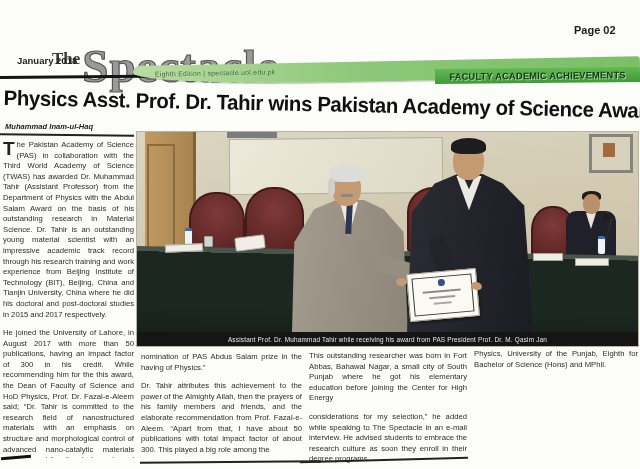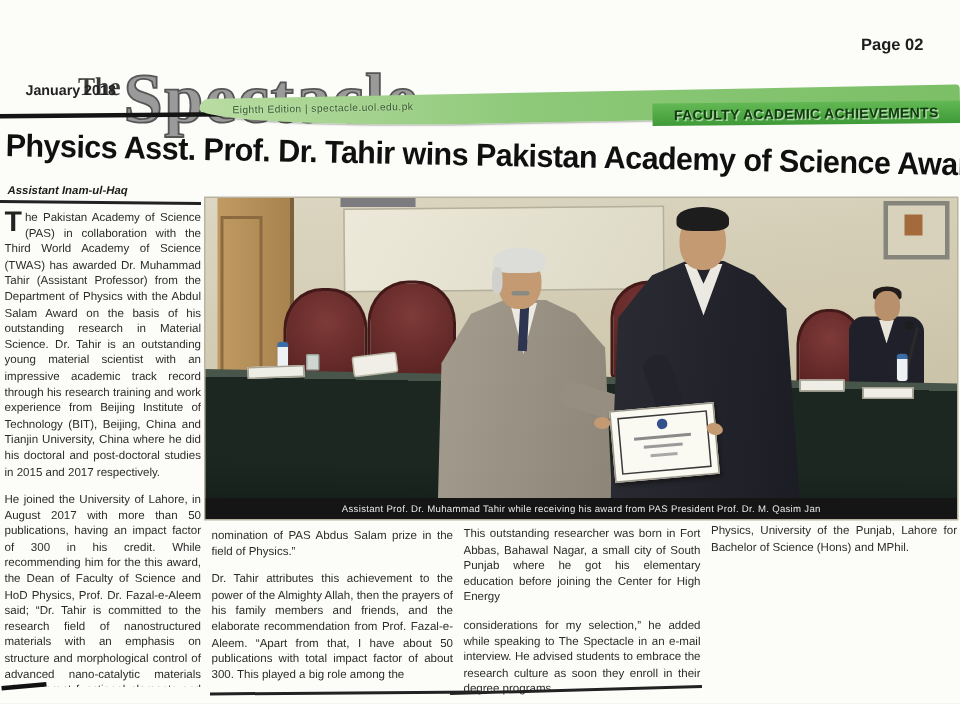--- a/index.html
+++ b/index.html
@@ -113,21 +113,21 @@
 
   <div class="toprule"></div>
   <div class="ribbon">
     <span class="edition">Eighth Edition | spectacle.uol.edu.pk</span>
   </div>
   <div class="section-banner">
     <span>FACULTY ACADEMIC ACHIEVEMENTS</span>
   </div>
 
   <div class="headline">Physics Asst. Prof. Dr. Tahir wins Pakistan Academy of Science Award</div>
-  <div class="byline">Assistant Inam-ul-Haq</div>
+  <div class="byline">Muhammad Inam-ul-Haq</div>
   <div class="byline-rule"></div>
 
   <div class="col col1">
     <p><span class="dropcap">T</span><span>he Pakistan Academy of Science (PAS) in collaboration with the Third World Academy of Science (TWAS) has awarded Dr. Muhammad Tahir (Assistant Professor) from the Department of Physics with the Abdul Salam Award on the basis of his outstanding research in Material Science. Dr. Tahir is an outstanding young material scientist with an impressive academic track record through his research training and work experience from Beijing Institute of Technology (BIT), Beijing, China and Tianjin University, China where he did his doctoral and post-doctoral studies in 2015 and 2017 respectively.</span></p>
     <p>He joined the University of Lahore, in August 2017 with more than 50 publications, having an impact factor of 300 in his credit. While recommending him for the this award, the Dean of Faculty of Science and HoD Physics, Prof. Dr. Fazal-e-Aleem said; “Dr. Tahir is committed to the research field of nanostructured materials with an emphasis on structure and morphological control of advanced nano-catalytic materials with different functional elements and their applications in electrocatalysis. I strongly recommended his application for the</p>
   </div>
 
   <div class="photo">
     <div class="door"></div>
     <div class="door-panel"></div>
@@ -184,28 +184,28 @@
     </div>
     <div class="hand h1"></div>
     <div class="hand h2"></div>
 
     <div class="caption-bar">
       <span>Assistant Prof. Dr. Muhammad Tahir while receiving his award from PAS President Prof. Dr. M. Qasim Jan</span>
     </div>
   </div>
 
   <div class="col col2">
-    <p>nomination of PAS Abdus Salam prize in the field of Physics.”</p>
+    <p>nomination of PAS Abdus Salam prize in the having of Physics.”</p>
     <p>Dr. Tahir attributes this achievement to the power of the Almighty Allah, then the prayers of his family members and friends, and the elaborate recommendation from Prof. Fazal-e-Aleem. “Apart from that, I have about 50 publications with total impact factor of about 300. This played a big role among the</p>
   </div>
   <div class="col col3">
     <p>This outstanding researcher was born in Fort Abbas, Bahawal Nagar, a small city of South Punjab where he got his elementary education before joining the Center for High Energy</p>
     <p>considerations for my selection,” he added while speaking to The Spectacle in an e-mail interview. He advised students to embrace the research culture as soon they enroll in their degree programs.</p>
   </div>
   <div class="col col4">
-    <p>Physics, University of the Punjab, Lahore for Bachelor of Science (Hons) and MPhil.</p>
+    <p>Physics, University of the Punjab, Eighth for Bachelor of Science (Hons) and MPhil.</p>
   </div>
 
   <div class="endline-1"></div>
   <div class="endline-2"></div>
   <div class="endline-3"></div>
 
 </div>
 
 </body></html>

